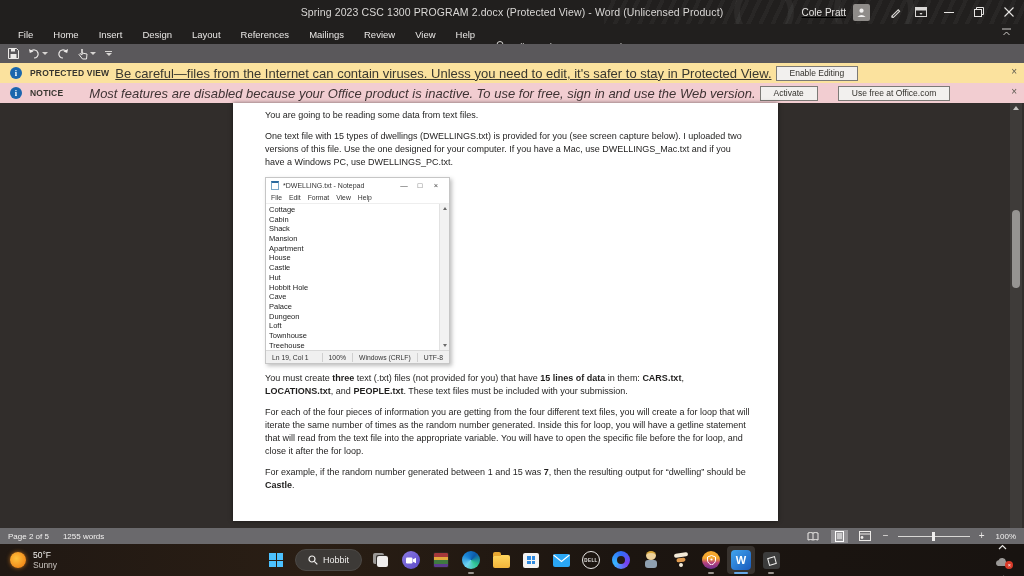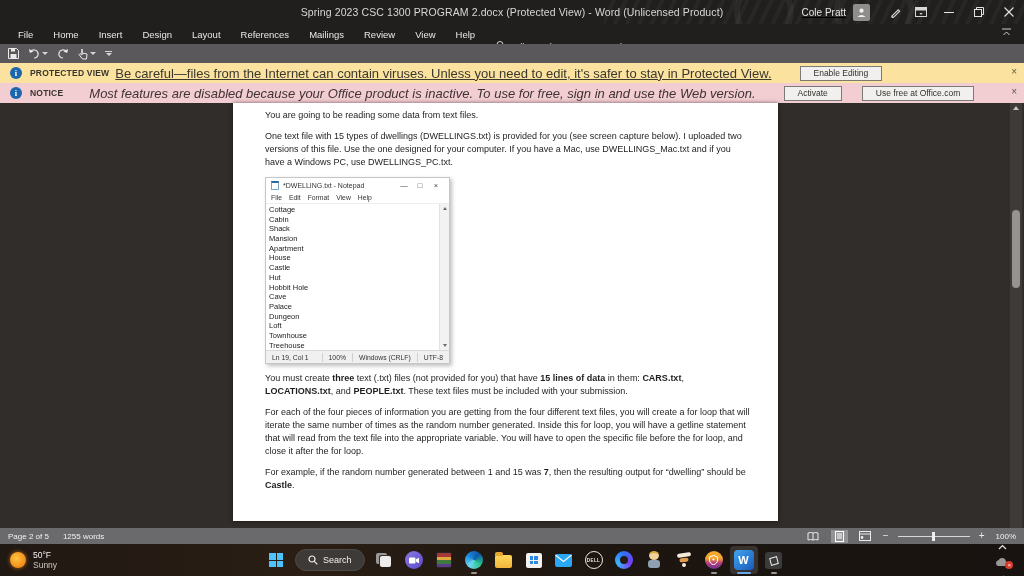--- a/index.html
+++ b/index.html
@@ -41,21 +41,21 @@
   .pv { top:63px; background:#fbe29e; }
   .nt { top:83px; background:#f2cdd1; }
   .info-ico { width:12px; height:12px; border-radius:50%; background:#1b66ad; color:#fff; font-size:8.5px; font-weight:bold;
               font-family:"Liberation Serif", serif; display:flex; align-items:center; justify-content:center; flex:0 0 auto; }
   .msg-label { font-size:8.5px; font-weight:bold; color:#37352f; margin:0 8px; white-space:nowrap; letter-spacing:.2px; }
   .pv .msg-label { margin-right:6px; }
   .msg-text { font-size:13px; color:#3a382f; white-space:nowrap; }
   .pv .msg-text { text-decoration:underline; }
   .nt .msg-text { margin-left:18px; color:#3f3334;font-style:italic; }
   .msg-btn { font-size:8.5px; color:#33312c; background:#f2f0ee; border:1px solid #7c7a76; padding:1.5px 13px;
-             margin-left:28px; white-space:nowrap; font-family:"Liberation Sans",sans-serif; }
+             margin-left:4px; white-space:nowrap; font-family:"Liberation Sans",sans-serif; }
   .msg-close { position:absolute; right:7px; top:3px; font-size:10px; color:#5c5a50; line-height:12px; }
 
   
   .doc-area { position:absolute; top:103px; left:0; width:1024px; height:425px; background:#312d2b; }
   .page { position:absolute; left:233px; top:0; width:545px; height:418px; background:#ffffff;
           box-shadow:0 0 4px rgba(0,0,0,0.55); padding:6px 28px 0 32px; color:#1f1e1d;
           font-size:9px; line-height:13px; }
   .page p { margin-bottom:8px; }
   .b { font-weight:bold; }
 
@@ -396,21 +396,21 @@
             <i></i>
           </span>
       </div>
       <div class="search-pill">
         <span>
           <svg width="10" height="10" viewBox="0 0 10 10">
               <circle cx="4" cy="4" r="3" fill="none" stroke="#f0efed" stroke-width="1.2"></circle>
               <line x1="6.3" y1="6.3" x2="9.3" y2="9.3" stroke="#f0efed" stroke-width="1.2"></line>
             </svg>
         </span>
-        <span>Search</span>
+        <span>Hobbit</span>
       </div>
       <div class="tb-btn">
         <span class="taskview">
             <i class="b1"></i>
             <i class="b2"></i>
           </span>
       </div>
       <div class="tb-btn">
         <span class="circle-ico video-ico">
           <svg width="10" height="7" viewBox="0 0 10 7">

